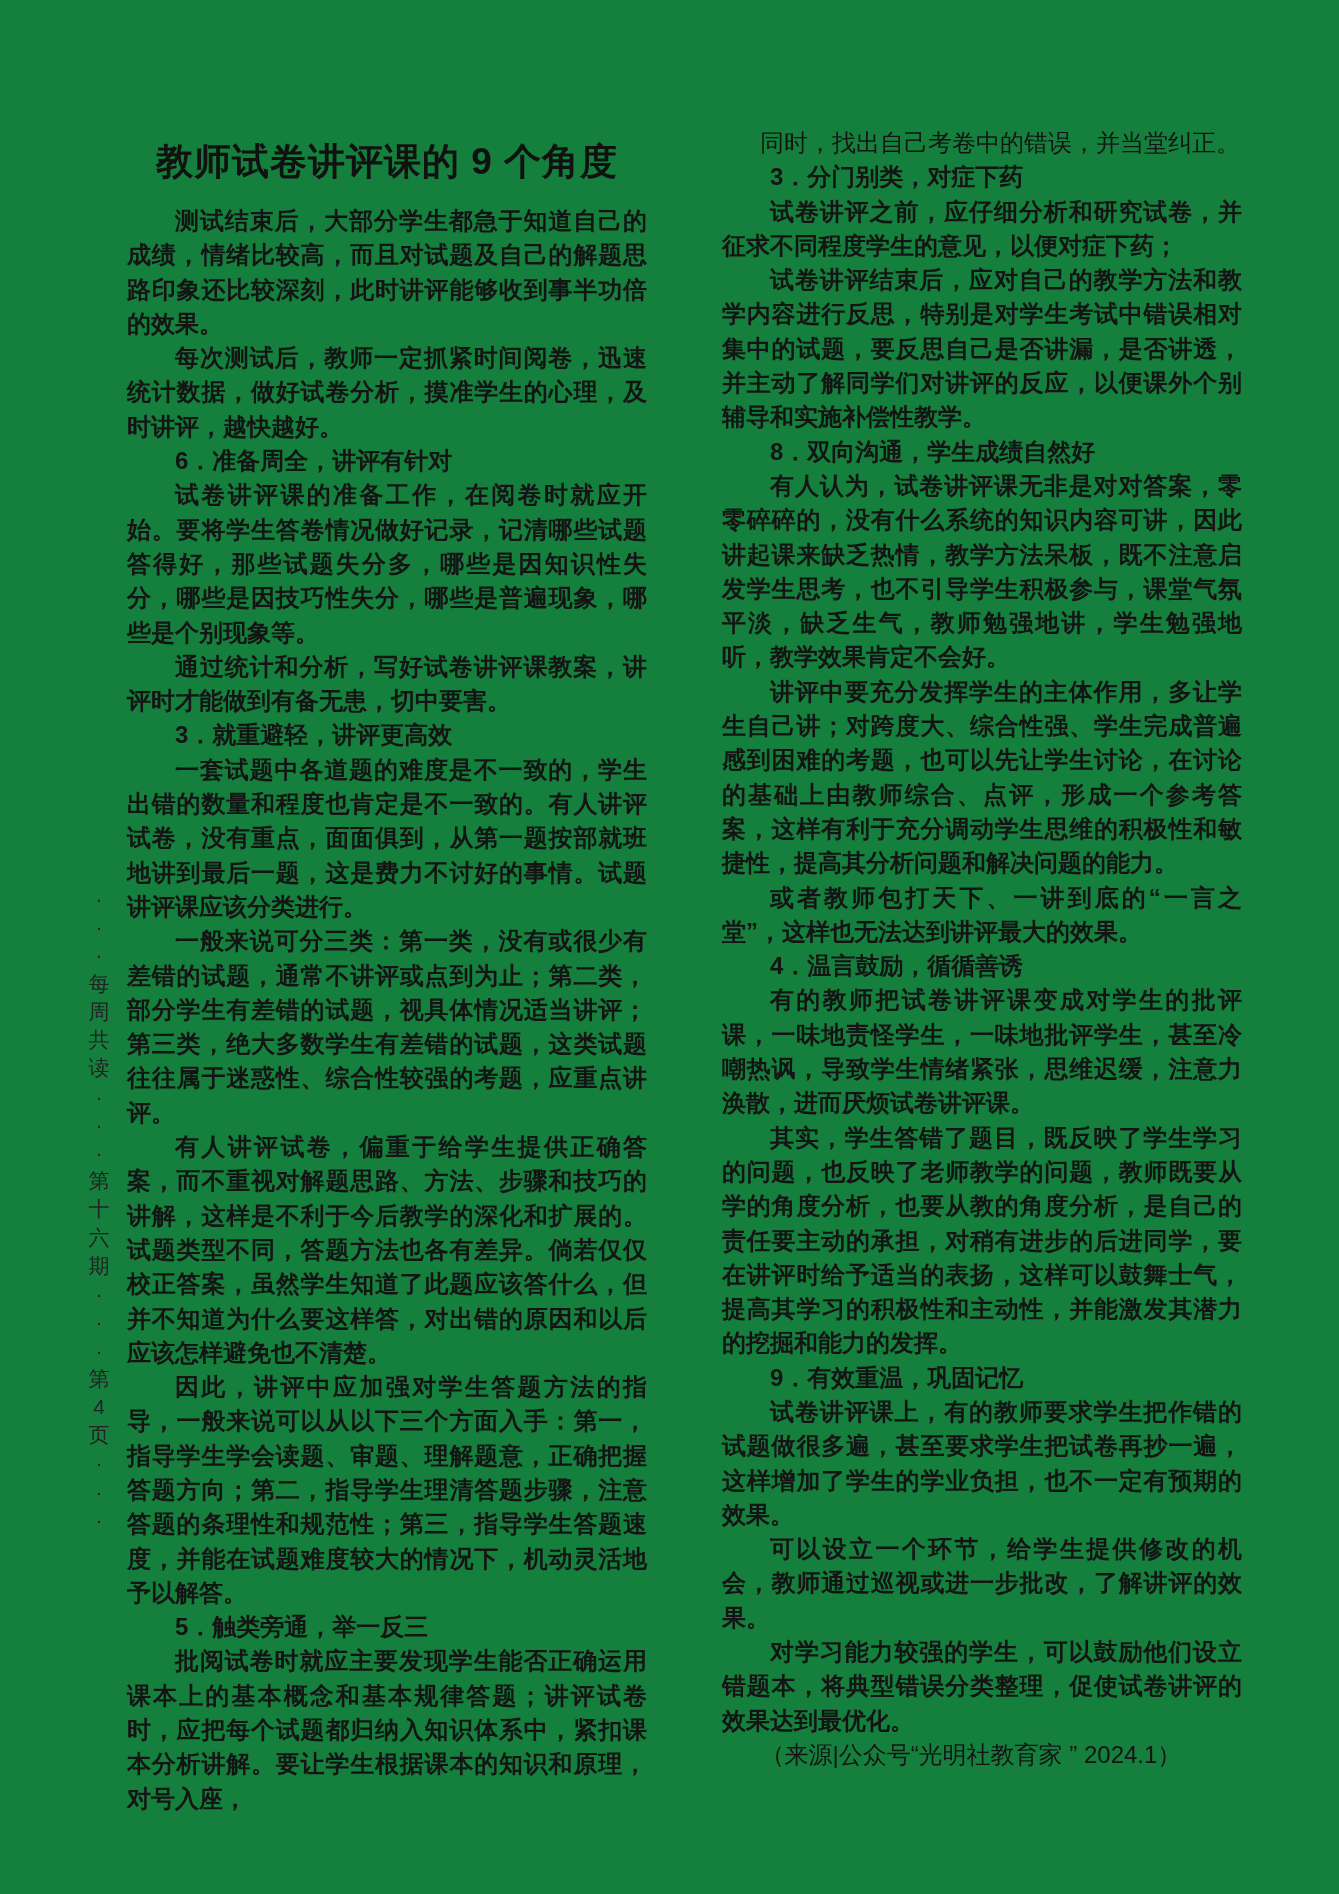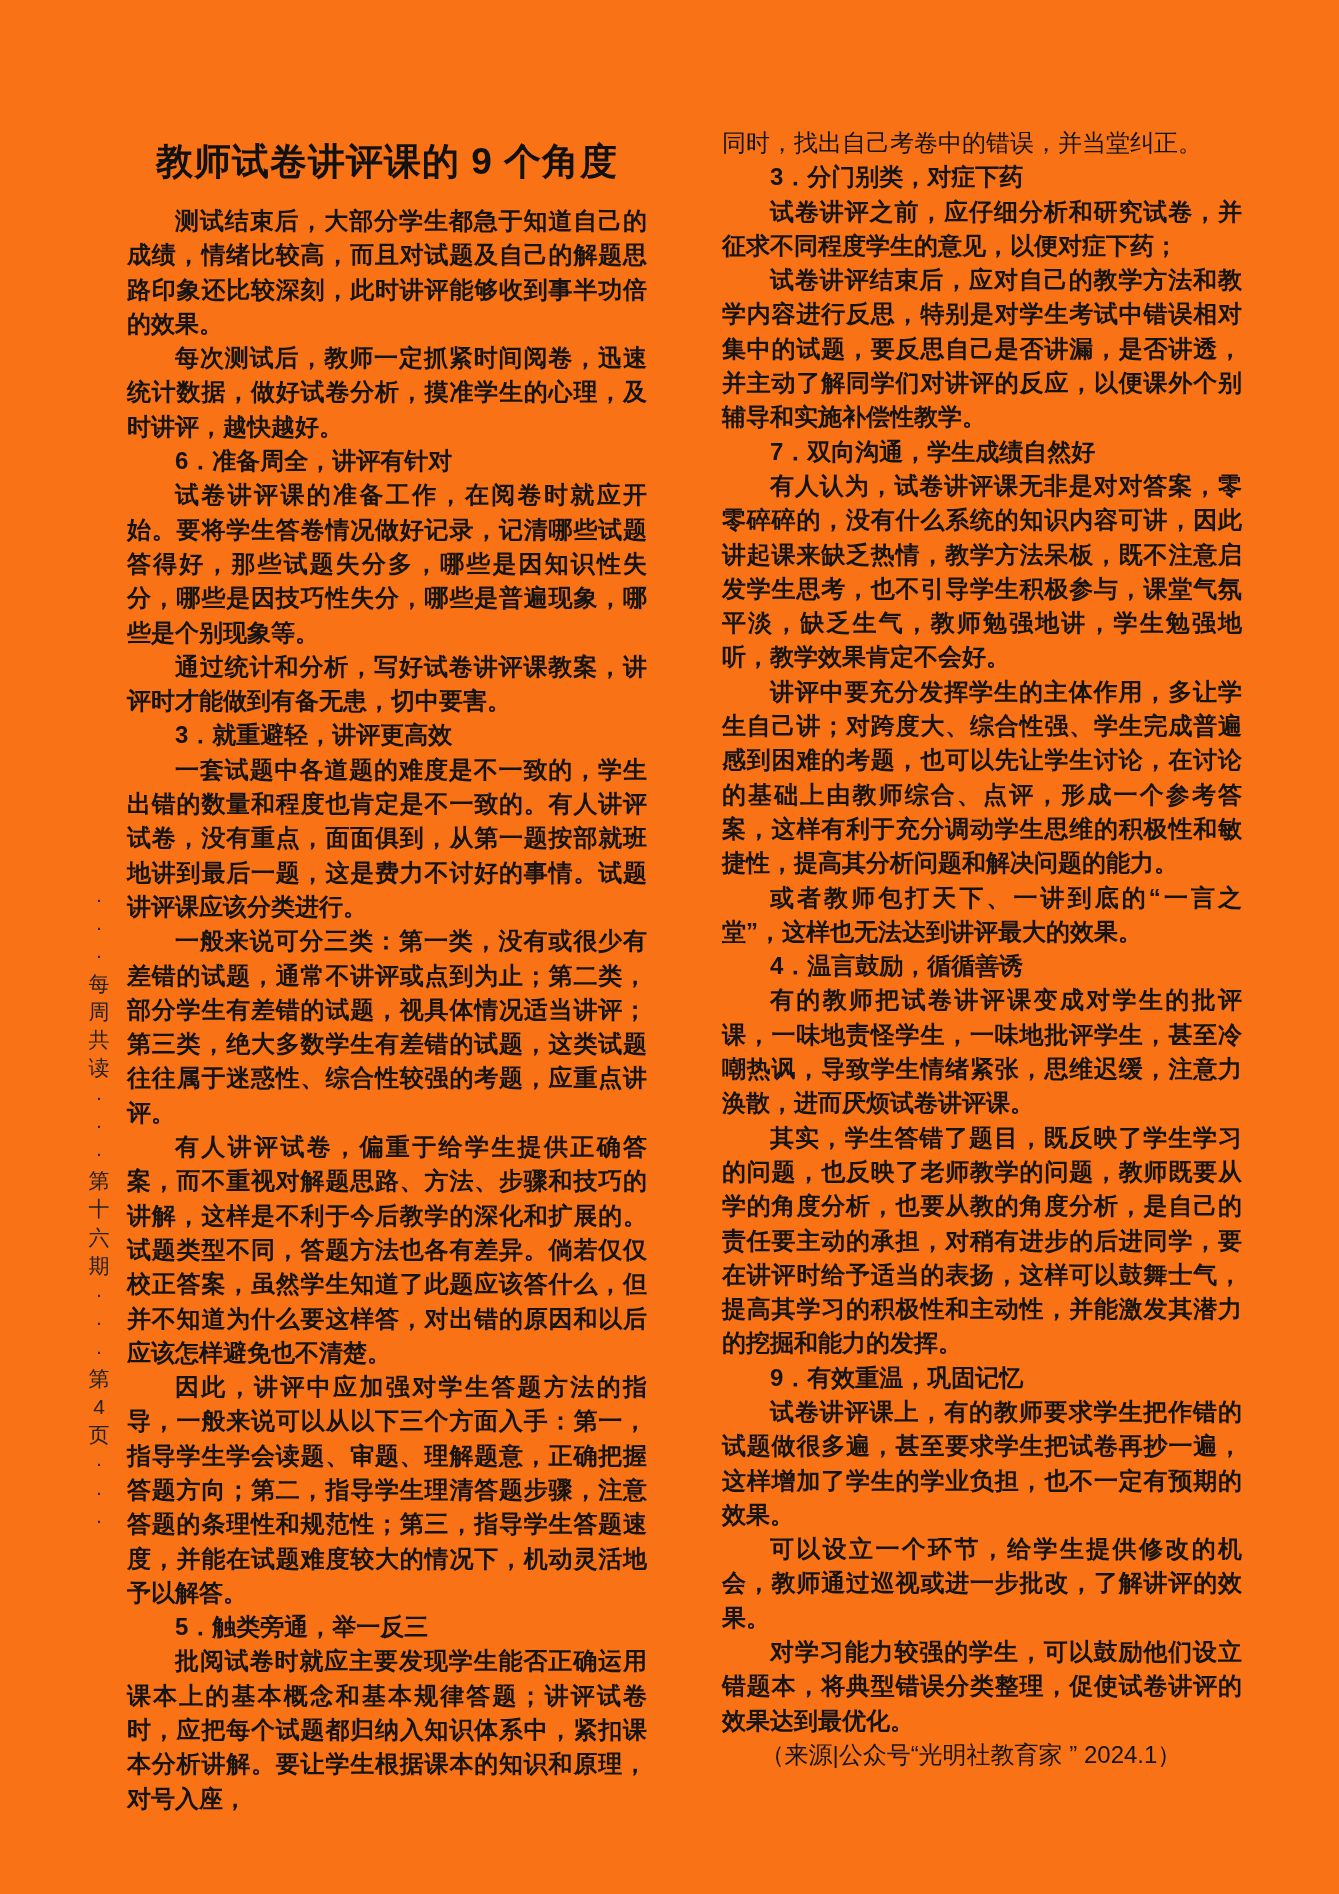--- a/index.html
+++ b/index.html
@@ -5,21 +5,21 @@
   html, body {
     margin: 0;
     padding: 0;
     background: #e8e8e8;
     font-family: "Liberation Sans", sans-serif;
   }
   .page {
     position: relative;
     width: 1339px;
     height: 1894px;
-    background: #f97316;
+    background: #15803d;
     color: #111;
     overflow: hidden;
   }
   .doc-title {
     position: absolute;
     left: 127px;
     top: 112px;
     width: 520px;
     text-align: center;
     font-size: 37px;
@@ -62,20 +62,21 @@
   .col p.h {
     font-weight: bold;
     text-indent: 2em;
   }
   .col p.p {
     text-indent: 2em;
     font-weight: bold;
   }
   .col p.pc {
     text-indent: 0;
+    margin-left: 38px;
   }
   .col p.src {
     text-indent: 1.6em;
   }
 </style>
 </head>
 <body>
 
 <div class="page">
 
@@ -120,21 +121,21 @@
       <p class="block p">因此，讲评中应加强对学生答题方法的指导，一般来说可以从以下三个方面入手：第一，指导学生学会读题、审题、理解题意，正确把握答题方向；第二，指导学生理清答题步骤，注意答题的条理性和规范性；第三，指导学生答题速度，并能在试题难度较大的情况下，机动灵活地予以解答。</p>
       <p class="block h">5．触类旁通，举一反三</p>
       <p class="block p">批阅试卷时就应主要发现学生能否正确运用课本上的基本概念和基本规律答题；讲评试卷时，应把每个试题都归纳入知识体系中，紧扣课本分析讲解。要让学生根据课本的知识和原理，对号入座，</p>
     </div>
 
   <div class="col col-right">
       <p class="block pc">同时，找出自己考卷中的错误，并当堂纠正。</p>
       <p class="block h">3．分门别类，对症下药</p>
       <p class="block p">试卷讲评之前，应仔细分析和研究试卷，并征求不同程度学生的意见，以便对症下药；</p>
       <p class="block p">试卷讲评结束后，应对自己的教学方法和教学内容进行反思，特别是对学生考试中错误相对集中的试题，要反思自己是否讲漏，是否讲透，并主动了解同学们对讲评的反应，以便课外个别辅导和实施补偿性教学。</p>
-      <p class="block h">7．双向沟通，学生成绩自然好</p>
+      <p class="block h">8．双向沟通，学生成绩自然好</p>
       <p class="block p">有人认为，试卷讲评课无非是对对答案，零零碎碎的，没有什么系统的知识内容可讲，因此讲起课来缺乏热情，教学方法呆板，既不注意启发学生思考，也不引导学生积极参与，课堂气氛平淡，缺乏生气，教师勉强地讲，学生勉强地听，教学效果肯定不会好。</p>
       <p class="block p">讲评中要充分发挥学生的主体作用，多让学生自己讲；对跨度大、综合性强、学生完成普遍感到困难的考题，也可以先让学生讨论，在讨论的基础上由教师综合、点评，形成一个参考答案，这样有利于充分调动学生思维的积极性和敏捷性，提高其分析问题和解决问题的能力。</p>
       <p class="block p">或者教师包打天下、一讲到底的“一言之堂”，这样也无法达到讲评最大的效果。</p>
       <p class="block h">4．温言鼓励，循循善诱</p>
       <p class="block p">有的教师把试卷讲评课变成对学生的批评课，一味地责怪学生，一味地批评学生，甚至冷嘲热讽，导致学生情绪紧张，思维迟缓，注意力涣散，进而厌烦试卷讲评课。</p>
       <p class="block p">其实，学生答错了题目，既反映了学生学习的问题，也反映了老师教学的问题，教师既要从学的角度分析，也要从教的角度分析，是自己的责任要主动的承担，对稍有进步的后进同学，要在讲评时给予适当的表扬，这样可以鼓舞士气，提高其学习的积极性和主动性，并能激发其潜力的挖掘和能力的发挥。</p>
       <p class="block h">9．有效重温，巩固记忆</p>
       <p class="block p">试卷讲评课上，有的教师要求学生把作错的试题做很多遍，甚至要求学生把试卷再抄一遍，这样增加了学生的学业负担，也不一定有预期的效果。</p>
       <p class="block p">可以设立一个环节，给学生提供修改的机会，教师通过巡视或进一步批改，了解讲评的效果。</p>
       <p class="block p">对学习能力较强的学生，可以鼓励他们设立错题本，将典型错误分类整理，促使试卷讲评的效果达到最优化。</p>

